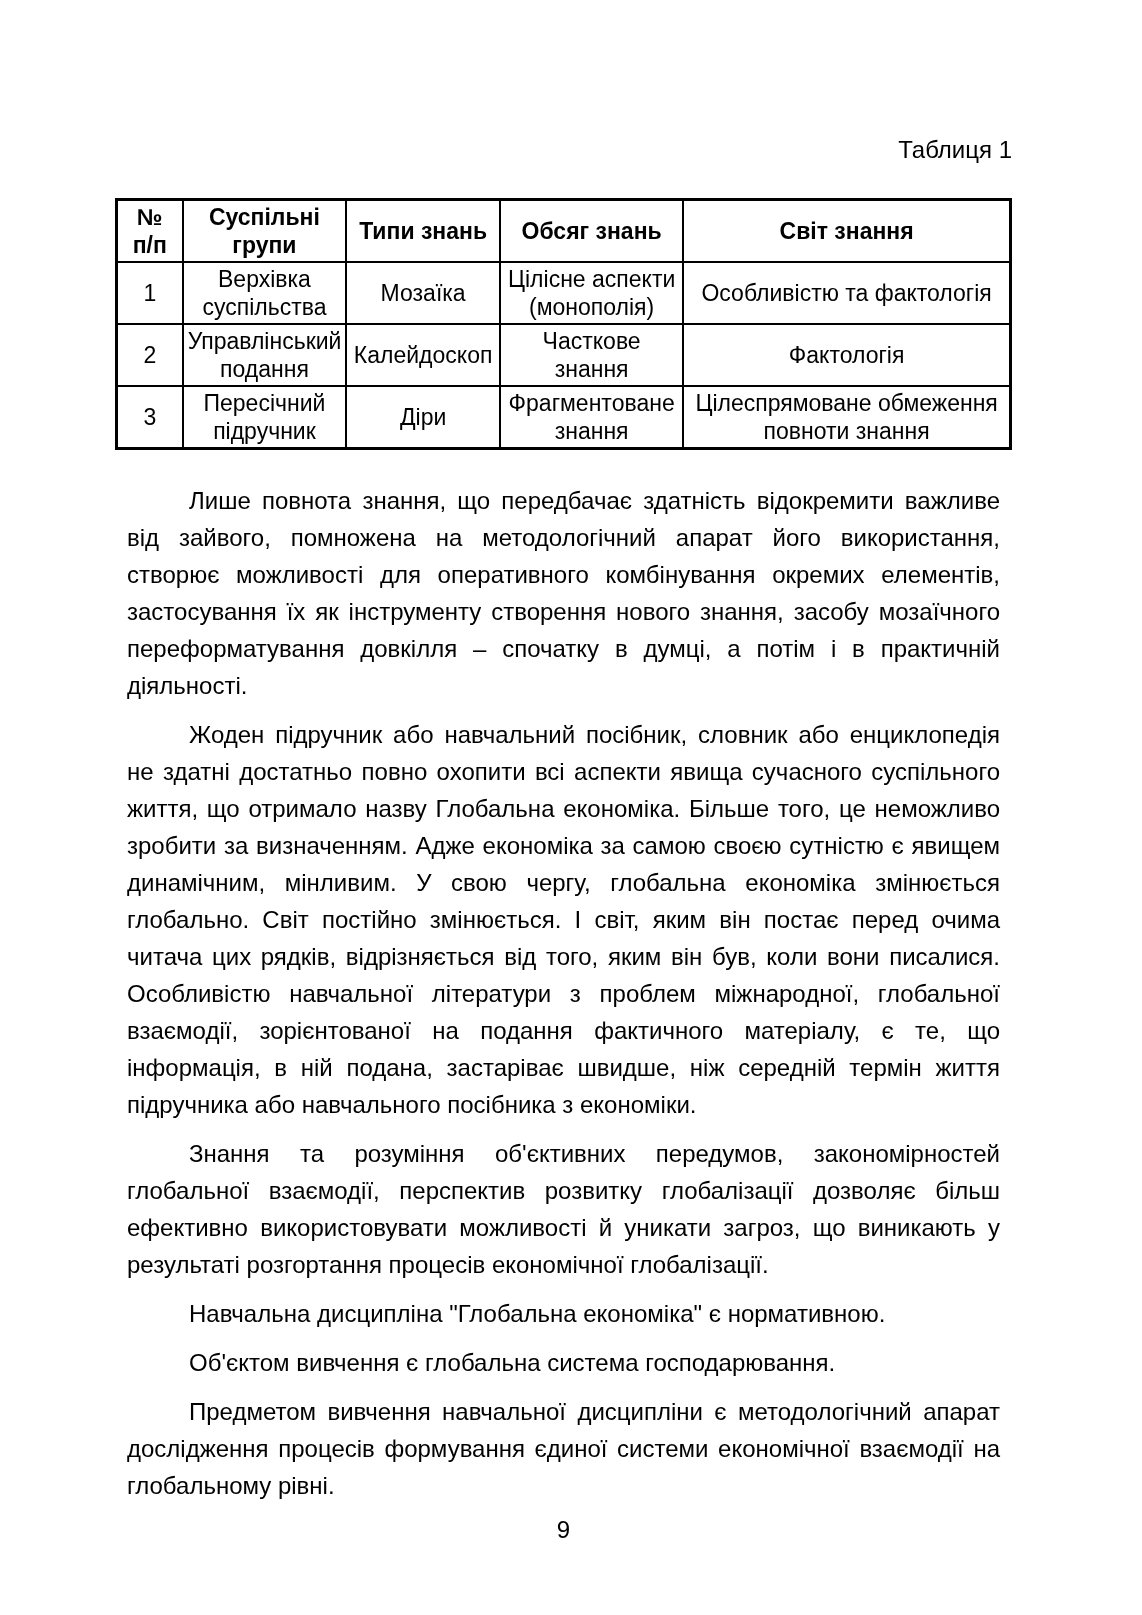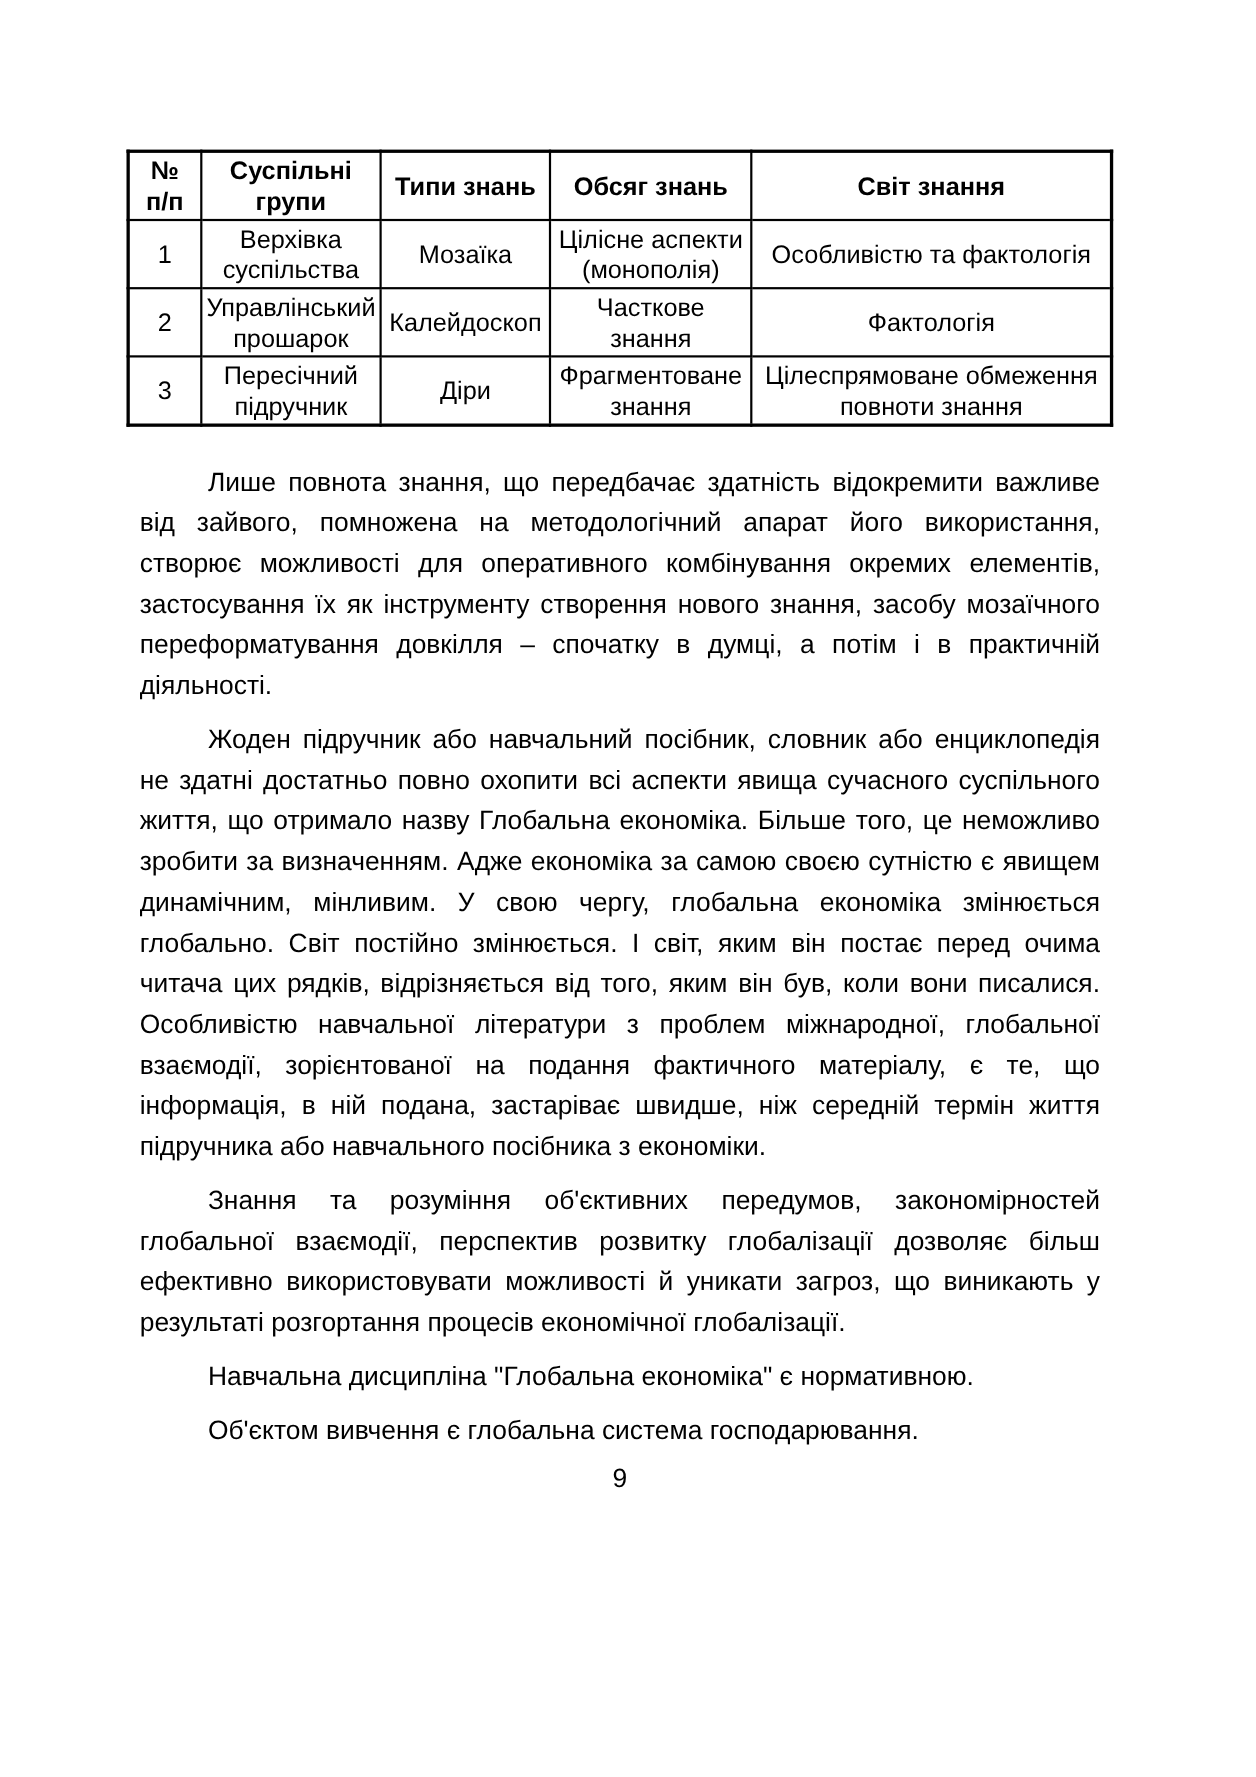--- a/index.html
+++ b/index.html
@@ -68,20 +68,21 @@
     font-size: 24px;
     line-height: 28px;
     margin-top: 12px;
   }
 </style>
 </head>
 <body>
 
 <div class="page">
 
+  <div class="table-label">Таблиця 1</div>
 
 
   <table class="data-table">
     <colgroup>
       <col style="width:7.4%">
       <col style="width:18.3%">
       <col style="width:17.2%">
       <col style="width:20.5%">
       <col style="width:36.6%">
     </colgroup>
@@ -102,21 +103,21 @@
         <td>Верхівка
 суспільства</td>
         <td>Мозаїка</td>
         <td>Цілісне аспекти
 (монополія)</td>
         <td>Особливістю та фактологія</td>
       </tr>
       <tr>
         <td>2</td>
         <td>Управлінський
-прошарок</td>
+подання</td>
         <td>Калейдоскоп</td>
         <td>Часткове
 знання</td>
         <td>Фактологія</td>
       </tr>
       <tr>
         <td>3</td>
         <td>Пересічний
 підручник</td>
         <td>Діри</td>
@@ -131,16 +132,17 @@
   <p class="body-par"><strong></strong><span>Лише повнота знання, що передбачає здатність відокремити важливе від зайвого, помножена на методологічний апарат його використання, створює можливості для оперативного комбінування окремих елементів, застосування їх як інструменту створення нового знання, засобу мозаїчного переформатування довкілля – спочатку в думці, а потім і в практичній діяльності.</span></p>
 
   <p class="body-par"><strong></strong><span>Жоден підручник або навчальний посібник, словник або енциклопедія не здатні достатньо повно охопити всі аспекти явища сучасного суспільного життя, що отримало назву Глобальна економіка. Більше того, це неможливо зробити за визначенням. Адже економіка за самою своєю сутністю є явищем динамічним, мінливим. У свою чергу, глобальна економіка змінюється глобально. Світ постійно змінюється. І світ, яким він постає перед очима читача цих рядків, відрізняється від того, яким він був, коли вони писалися. Особливістю навчальної літератури з проблем міжнародної, глобальної взаємодії, зорієнтованої на подання фактичного матеріалу, є те, що інформація, в ній подана, застаріває швидше, ніж середній термін життя підручника або навчального посібника з економіки.</span></p>
 
   <p class="body-par"><strong></strong><span>Знання та розуміння об'єктивних передумов, закономірностей глобальної взаємодії, перспектив розвитку глобалізації дозволяє більш ефективно використовувати можливості й уникати загроз, що виникають у результаті розгортання процесів економічної глобалізації.</span></p>
 
   <p class="body-par"><strong></strong><span>Навчальна дисципліна "Глобальна економіка" є нормативною.</span></p>
 
   <p class="body-par"><strong>Об'єктом</strong><span> вивчення є глобальна система господарювання.</span></p>
 
+  <p class="body-par"><strong>Предметом</strong><span> вивчення навчальної дисципліни є методологічний апарат дослідження процесів формування єдиної системи економічної взаємодії на глобальному рівні.</span></p>
 
   <div class="page-number">9</div>
 
 </div>
 
 </body></html>

